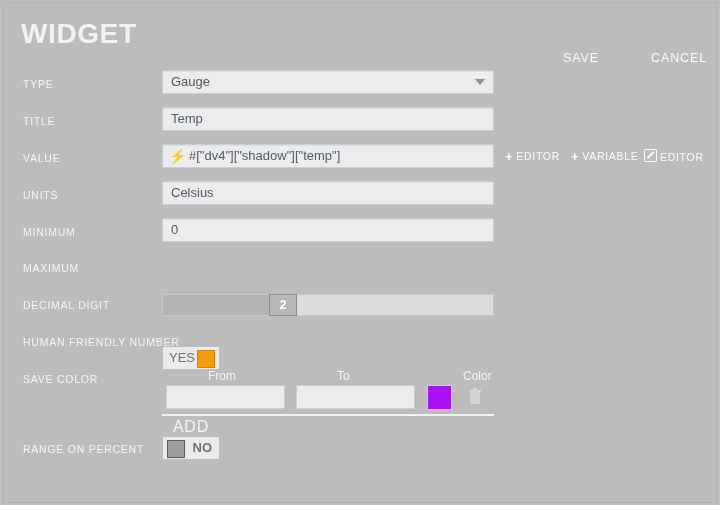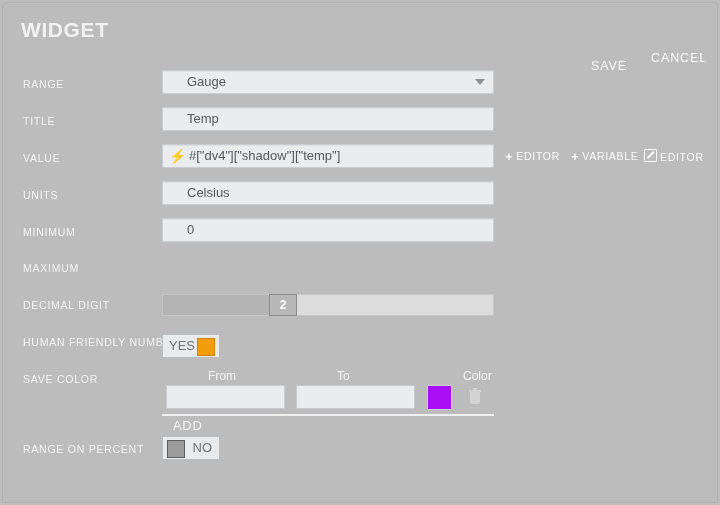--- a/index.html
+++ b/index.html
@@ -29,35 +29,35 @@
   #header {
     position: absolute;
     left: 0; top: 0;
     width: 100%;
     height: 62px;
   }
   #widget-title {
     position: absolute;
     left: 18px;
     top: 15px;
-    font-size: 21px;
+    font-size: 28px;
     font-weight: bold;
     color: #f2f2f2;
     letter-spacing: 0.6px;
   }
   .header-btn {
     position: absolute;
     top: 48px;
     font-size: 12.5px;
     color: #fbfbfb;
     letter-spacing: 0.9px;
     cursor: pointer;
     user-select: none;
   }
-  #save-button   { left: 588px; margin-top: 8px; }
+  #save-button   { left: 560px; }
   #cancel-button { left: 648px; }
 
   
   .row-label {
     position: absolute;
     left: 20px;
     font-size: 10.5px;
     color: #f4f4f4;
     letter-spacing: 0.75px;
     white-space: nowrap;
@@ -67,21 +67,21 @@
     position: absolute;
     left: 159px;
     width: 332px;
     height: 24px;
     background: #eaecee;
     border: 1px solid #c9cdd1;
     box-sizing: border-box;
     font-size: 13px;
     color: #555a5e;
     line-height: 22px;
-    padding-left: 24px;
+    padding-left: 8px;
     box-shadow: inset 0 1px 1px rgba(0,0,0,0.05);
     overflow: hidden;
     white-space: nowrap;
   }
   .field.sel { padding-right: 26px; }
 
   .chev {
     position: absolute;
     right: 8px;
     top: 8px;
@@ -194,29 +194,29 @@
     color: #6d7276;
     line-height: 22px;
   }
   .toggle .tbox {
     position: absolute;
     top: 3px;
     width: 16px;
     height: 16px;
   }
 
-  #hfn-toggle { top: 331px; width: 58px; text-align: right; }
+  #hfn-toggle { top: 343px; width: 58px; text-align: right; }
   #hfn-toggle .tlabel { left: 6px; }
   #hfn-toggle .tbox {
     right: 4px;
     background: #f49d0c;
     border: 1px solid #cf8309;
   }
 
-  #rop-toggle { top: 433px; width: 58px; }
+  #rop-toggle { top: 433px; width: 58px; font-weight: bold; }
   #rop-toggle .tlabel { right: 7px; }
   #rop-toggle .tbox {
     left: 4px;
     background: #9c9c9c;
     border: 1px solid #5e5e5e;
   }
 
   
   .rc-head {
     position: absolute;
@@ -283,39 +283,39 @@
     left: 159px;
     top: 411px;
     width: 332px;
     height: 2px;
     background: #f0f0f0;
   }
   #rc-add-button {
     position: absolute;
     left: 170px;
     top: 415px;
-    font-size: 13px;
+    font-size: 16px;
     color: #f4f4f4;
     letter-spacing: 0.7px;
     cursor: pointer;
     user-select: none;
   }
 </style>
 </head>
 <body>
 
 <div id="dialog">
 
   <div id="header">
     <div id="widget-title">WIDGET</div>
     <div class="header-btn" id="save-button">SAVE</div>
     <div class="header-btn" id="cancel-button">CANCEL</div>
   </div>
 
-  <div class="row-label" style="top:75px">RANGE</div>
+  <div class="row-label" style="top:75px">TYPE</div>
   <div class="field sel" style="top:67px">
     <span>Gauge</span>
     <span class="chev"></span>
   </div>
 
   <div class="row-label" style="top:112px">TITLE</div>
   <div class="field" style="top:104px">
     <span>Temp</span>
   </div>
 

